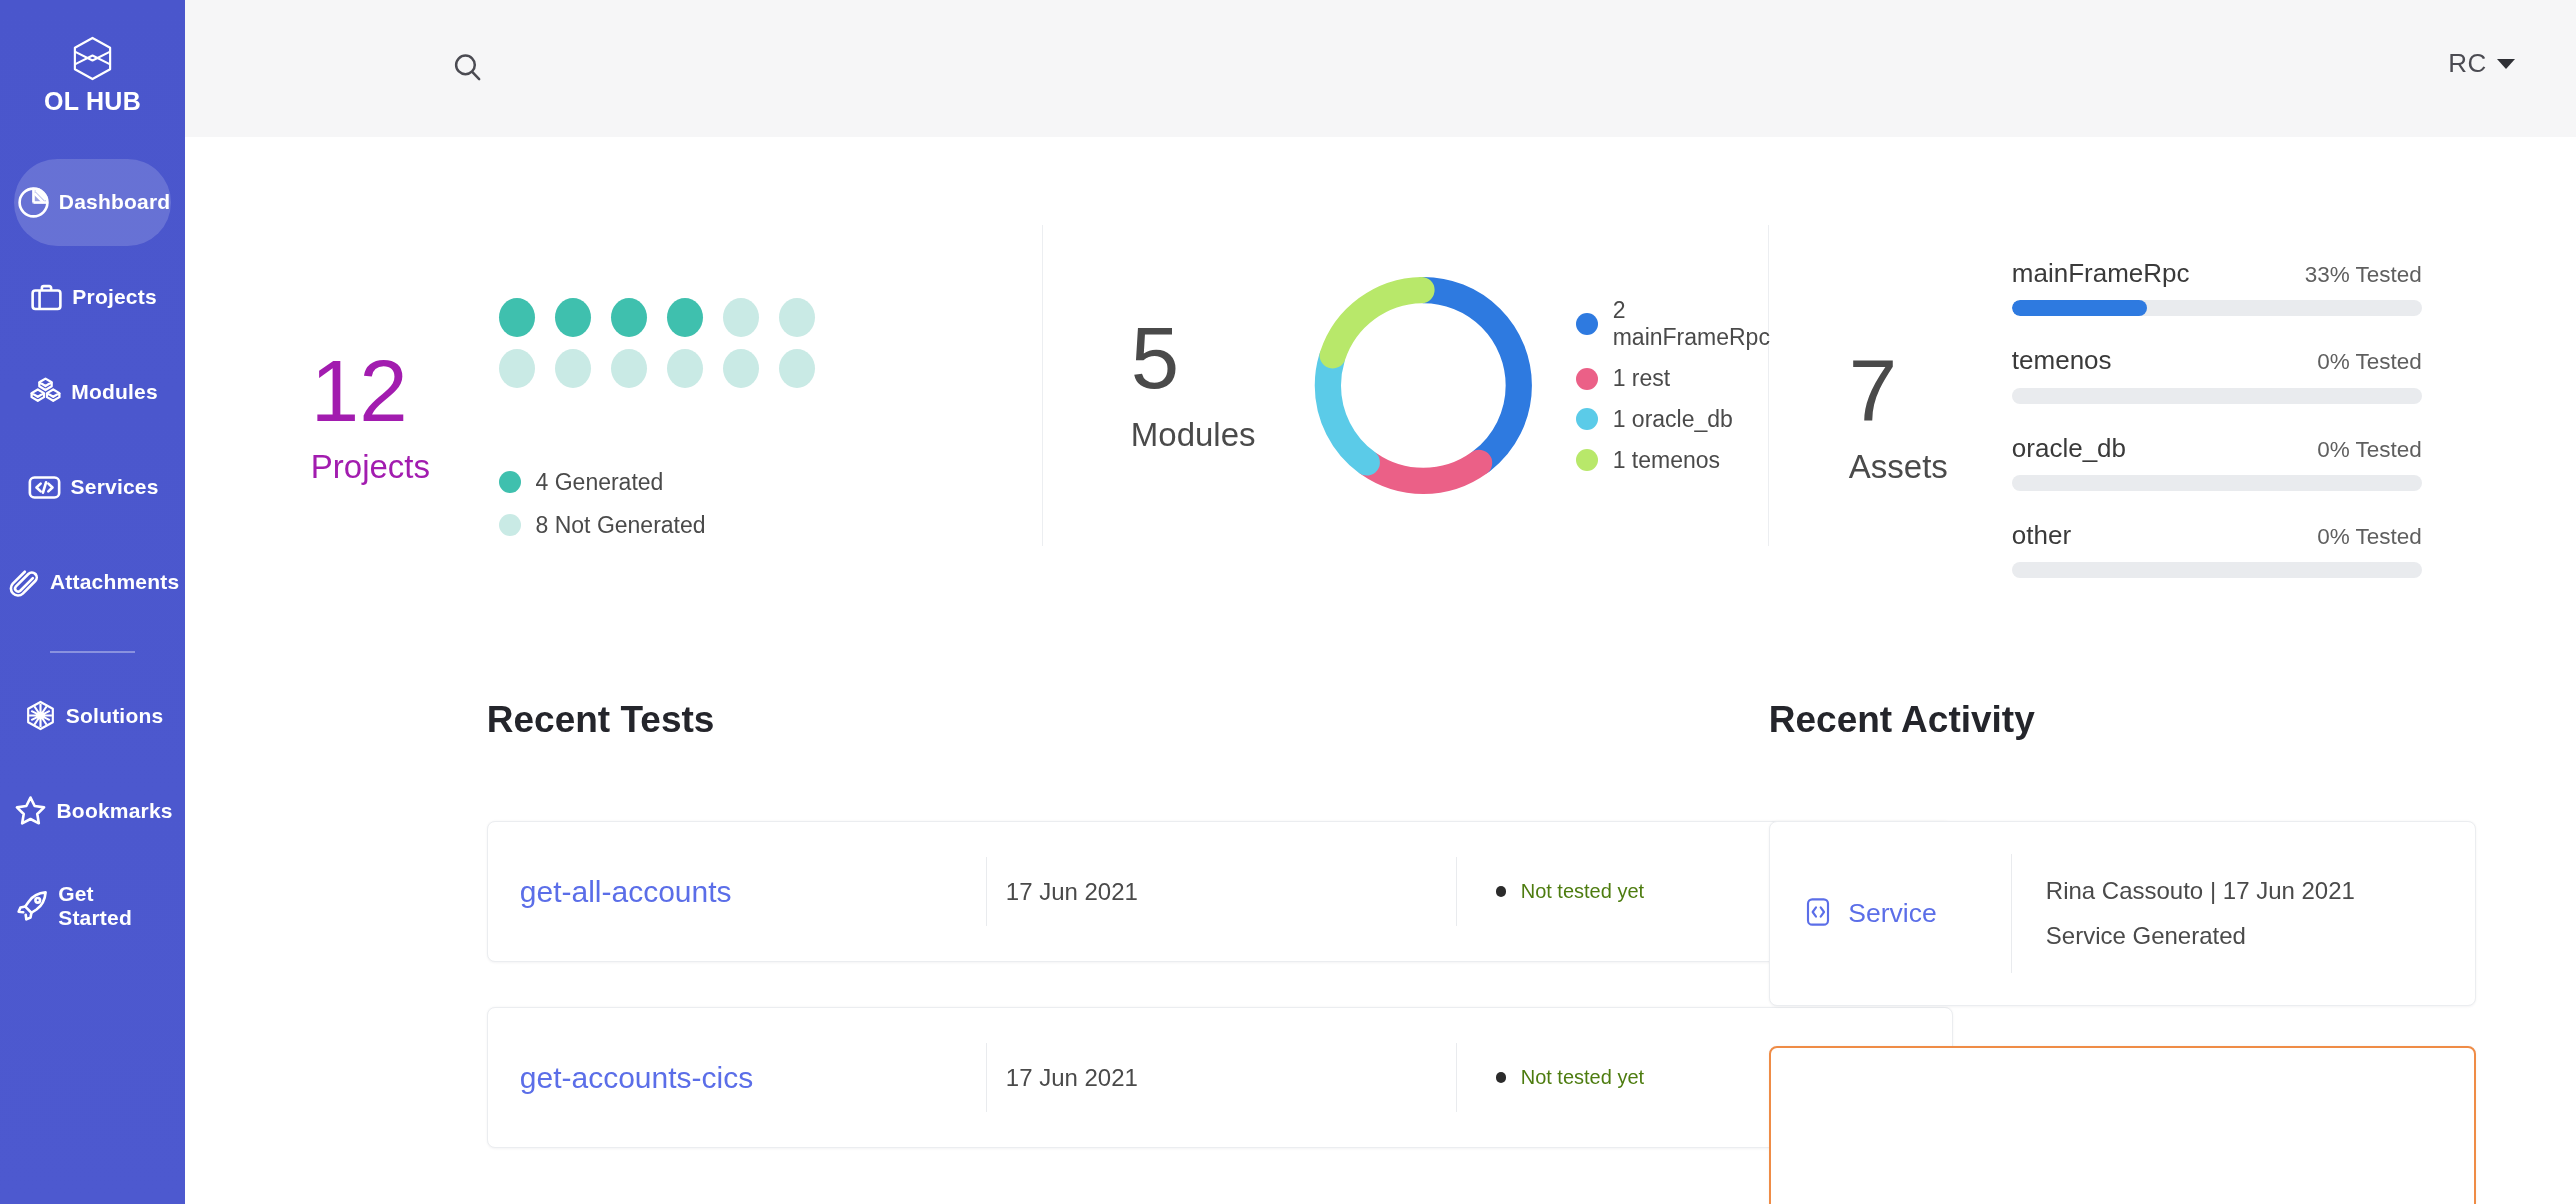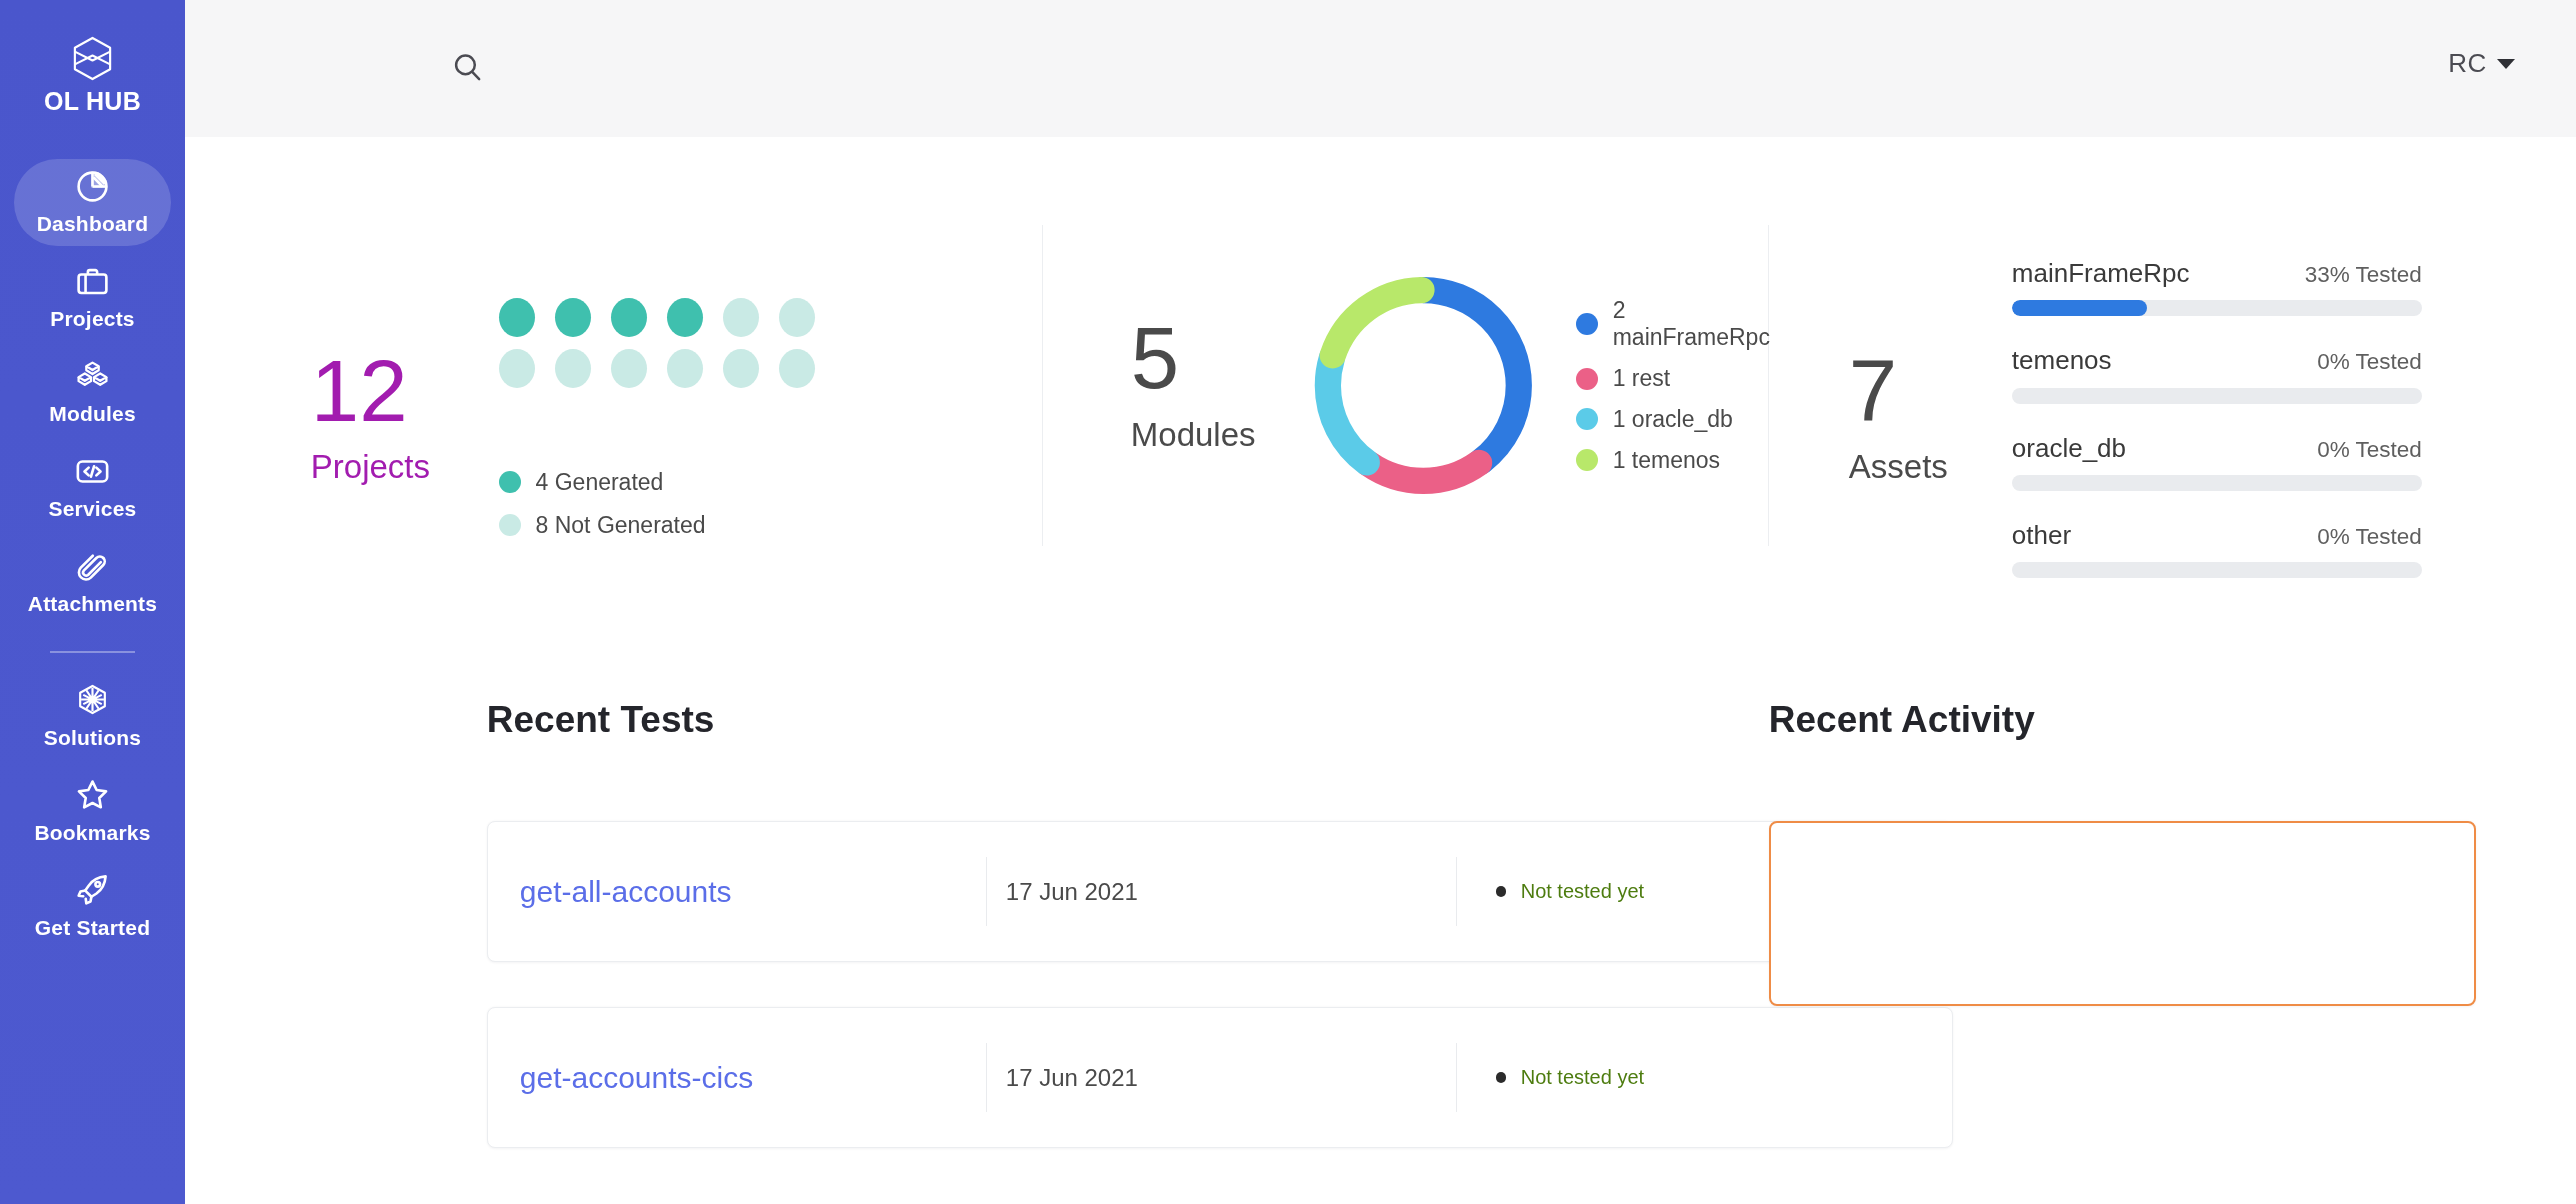--- a/index.html
+++ b/index.html
@@ -24,21 +24,21 @@
     position: relative; z-index: 5;
   }
   .brand { display:flex; flex-direction:column; align-items:center; gap:4.8px; margin-bottom: 43px; }
   .brand-logo { width: 47px; height: 47px; display:block; }
   .brand-name {
     color: #ffffff; font-size: 25px; font-weight: 700; letter-spacing: 0.3px;
   }
   .nav { width: 100%; display:flex; flex-direction:column; align-items:center; }
   .nav-item {
     width: 157px; height: 87px;
-    display:flex; flex-direction:column; align-items:center; justify-content:center;
+    display:flex; flex-direction:row; align-items:center; justify-content:center;
     gap: 7.2px;
     border-radius: 45px;
     cursor: pointer;
     margin-bottom: 8px;
     position: relative;
   }
   .nav-item.active { background: rgba(255,255,255,0.16); }
   .nav-icon { width: 37px; height: 37px; display:block; }
   .nav-icon svg { display:block; }
   .nav-label { color:#ffffff; font-size: 21px; font-weight: 700; letter-spacing:0.2px; }
@@ -422,20 +422,34 @@
                 <span class="bullet"></span>
                 <span class="txt">Not tested yet</span>
               </div>
             </div>
           </div>
       </div>
 
       <div class="col-activity">
         <h2 class="section-title">Recent Activity</h2>
         <div id="activity-list">
+            <div class="activity-card">
+              <div class="ac-type">
+                <span><svg viewBox="0 0 24 24" width="32" height="32" fill="none" stroke="#5b6ee8" stroke-width="1.6" stroke-linecap="round" stroke-linejoin="round">
+                    <rect x="4.5" y="2.5" width="15" height="19" rx="3.2"></rect>
+                    <path d="M10.5 8.6 L8 12 L10.5 15.4"></path>
+                    <path d="M14 8.6 L16.5 12 L14 15.4"></path>
+                  </svg></span>
+                <span class="ac-label">Service</span>
+              </div>
+              <div class="ac-body">
+                <div class="ac-meta">Rina Cassouto | 17 Jun 2021</div>
+                <div class="ac-desc">Service Generated</div>
+              </div>
+            </div>
             <div class="activity-card alert" style="border-color: rgb(239, 140, 70);"></div>
           </div>
       </div>
     </section>
 
   </div>
 </div>
 
 
 </body></html>

